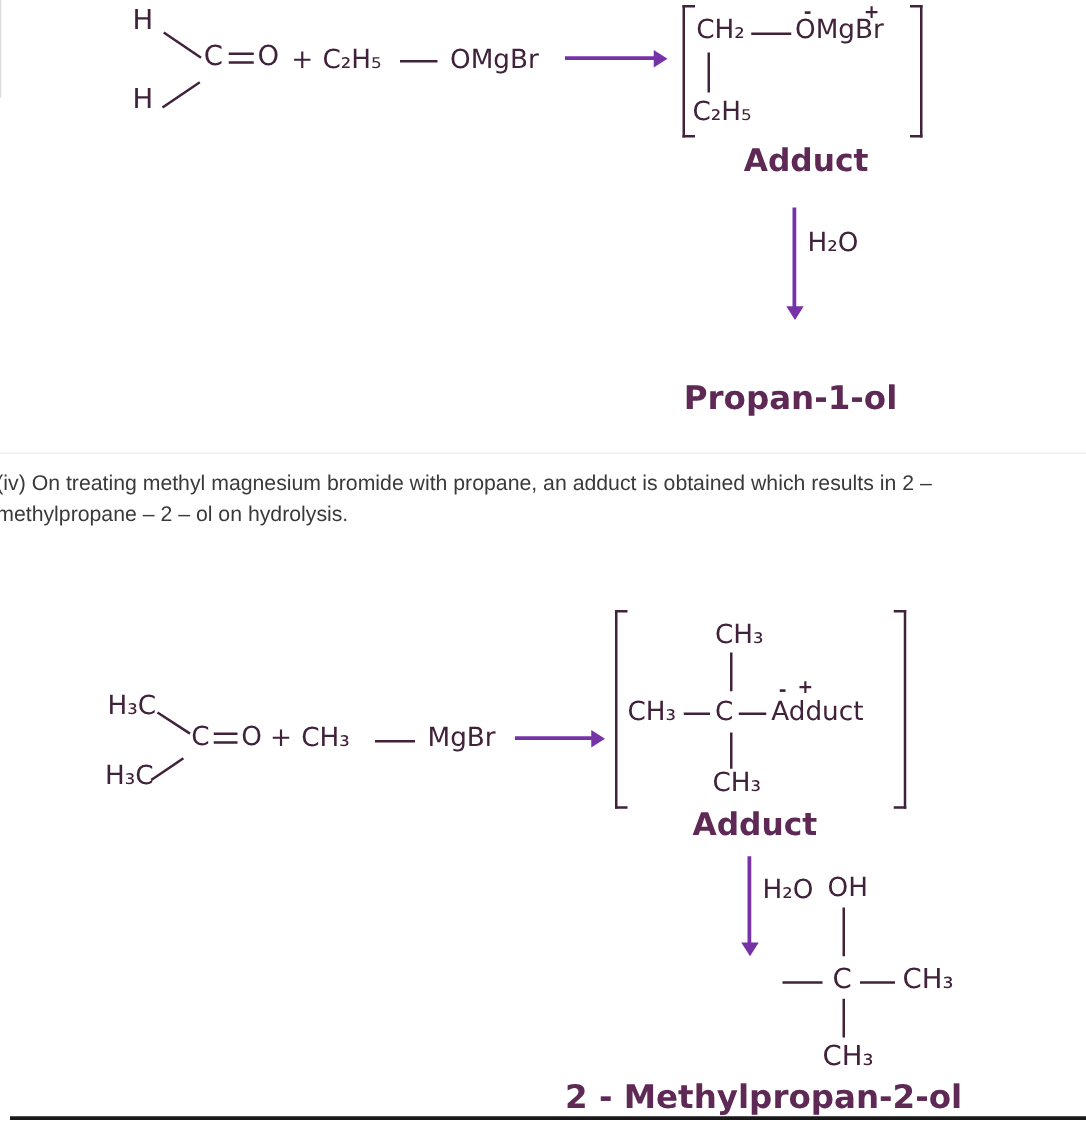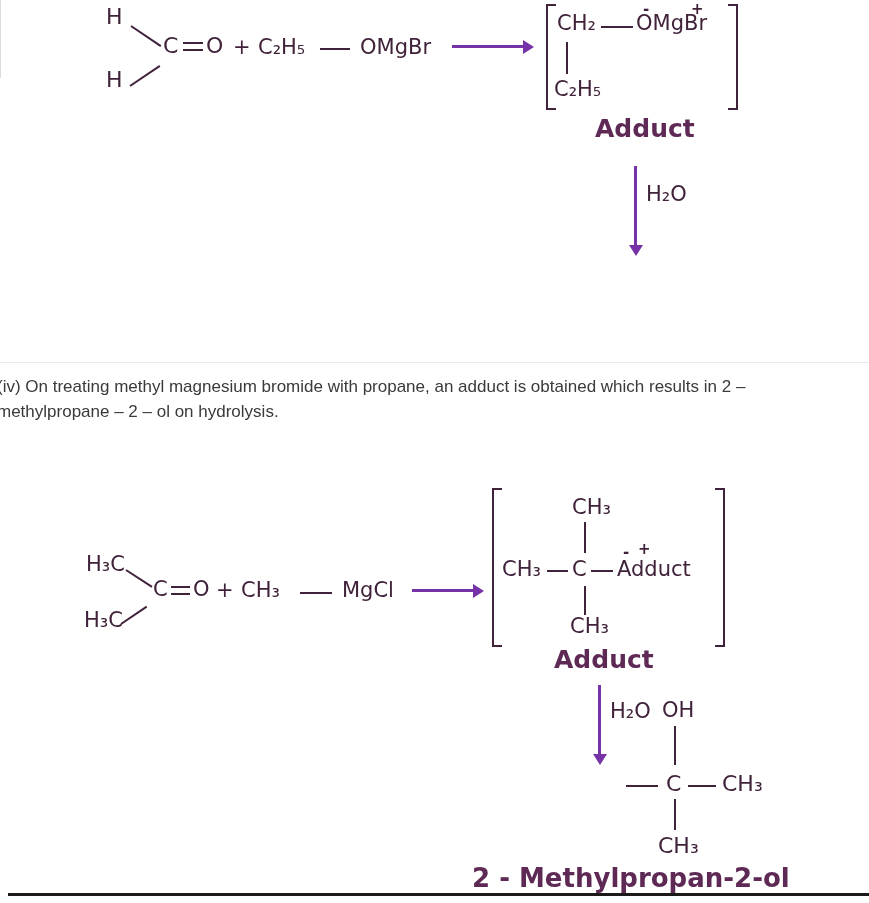--- a/index.html
+++ b/index.html
@@ -60,40 +60,41 @@
   <span class="t f21" style="left:636px;top:11px">OMgBr</span>
   <span class="charge" style="left:643px;top:0px">-</span>
   <span class="charge" style="left:691px;top:0px">+</span>
   <div class="vbond" style="left:566px;top:42px;height:32px"></div>
   <span class="t f21" style="left:554px;top:77px">C₂H₅</span>
   <div class="bkt bkt-r" style="left:728px;top:4px;height:106px"></div>
   <div class="label" style="left:595px;top:114px">Adduct</div>
 
   <div class="varrow" style="left:634px;top:166px;height:80px"></div>
   <span class="t f21" style="left:646px;top:182px">H₂O</span>
+  <div class="label" style="left:547px;top:304px;font-size:26px">Propan-1-ol</div>
 
   <div class="divider" style="left:0;top:362px;width:869px"></div>
   <div class="edge" style="left:0;top:0;height:78px"></div>
 
   <div class="para" style="left:-3px;top:374px">
     <div>(iv) On treating methyl magnesium bromide with propane, an adduct is obtained which results in 2 –</div>
     <div>methylpropane – 2 – ol on hydrolysis.</div>
   </div>
 
   <span class="t f21" style="left:86px;top:552px">H₃C</span>
   <div class="dbond" style="left:126px;top:569px;width:31px;transform:rotate(33deg)"></div>
   <span class="t f21" style="left:84px;top:608px">H₃C</span>
   <div class="dbond" style="left:121px;top:623px;width:31px;transform:rotate(-34deg)"></div>
   <span class="t f21" style="left:153px;top:577px">C</span>
   <div class="dbl" style="left:171px;top:586px;width:19px"></div>
   <span class="t f21" style="left:193px;top:577px">O</span>
   <span class="t f21" style="left:216px;top:578px">+</span>
   <span class="t f21" style="left:241px;top:578px">CH₃</span>
   <div class="hbond" style="left:300px;top:592px;width:32px"></div>
-  <span class="t f21" style="left:342px;top:578px">MgCl</span>
+  <span class="t f21" style="left:342px;top:578px">MgBr</span>
   <div class="harrow" style="left:412px;top:589px;width:62px"></div>
 
   <div class="bkt bkt-l" style="left:492px;top:488px;height:159px"></div>
   <span class="t f21" style="left:572px;top:495px">CH₃</span>
   <div class="vbond" style="left:584px;top:522px;height:31px"></div>
   <span class="t f21" style="left:502px;top:557px">CH₃</span>
   <div class="hbond" style="left:547px;top:570px;width:21px"></div>
   <span class="t f21" style="left:572px;top:557px">C</span>
   <div class="hbond" style="left:591px;top:570px;width:22px"></div>
   <span class="t f21" style="left:617px;top:557px">Adduct</span>
@@ -107,17 +108,17 @@
   <div class="varrow" style="left:598px;top:685px;height:70px"></div>
   <span class="t f21" style="left:610px;top:699px">H₂O</span>
   <span class="t f21" style="left:662px;top:698px">OH</span>
   <div class="vbond" style="left:674px;top:726px;height:39px"></div>
   <div class="hbond" style="left:626px;top:785px;width:32px"></div>
   <span class="t f22" style="left:666px;top:771px">C</span>
   <div class="hbond" style="left:688px;top:785px;width:28px"></div>
   <span class="t f22" style="left:722px;top:771px">CH₃</span>
   <div class="vbond" style="left:674px;top:799px;height:31px"></div>
   <span class="t f22" style="left:658px;top:833px">CH₃</span>
-  <div class="label" style="left:472px;top:863px;font-size:26px">2 - Methylpropan-2-ol</div>
+  <div class="label" style="left:452px;top:863px;font-size:26px">2 - Methylpropan-2-ol</div>
 
   <div class="bottomline" style="left:8px;top:893px;width:861px"></div>
 
 </div>
 
 </body></html>

